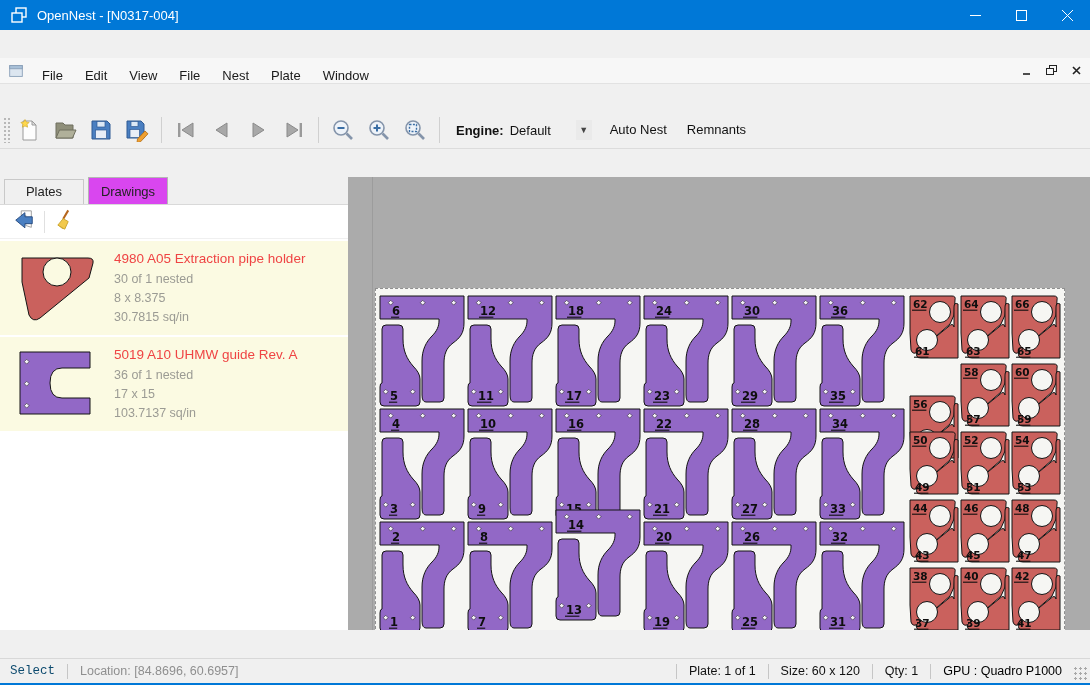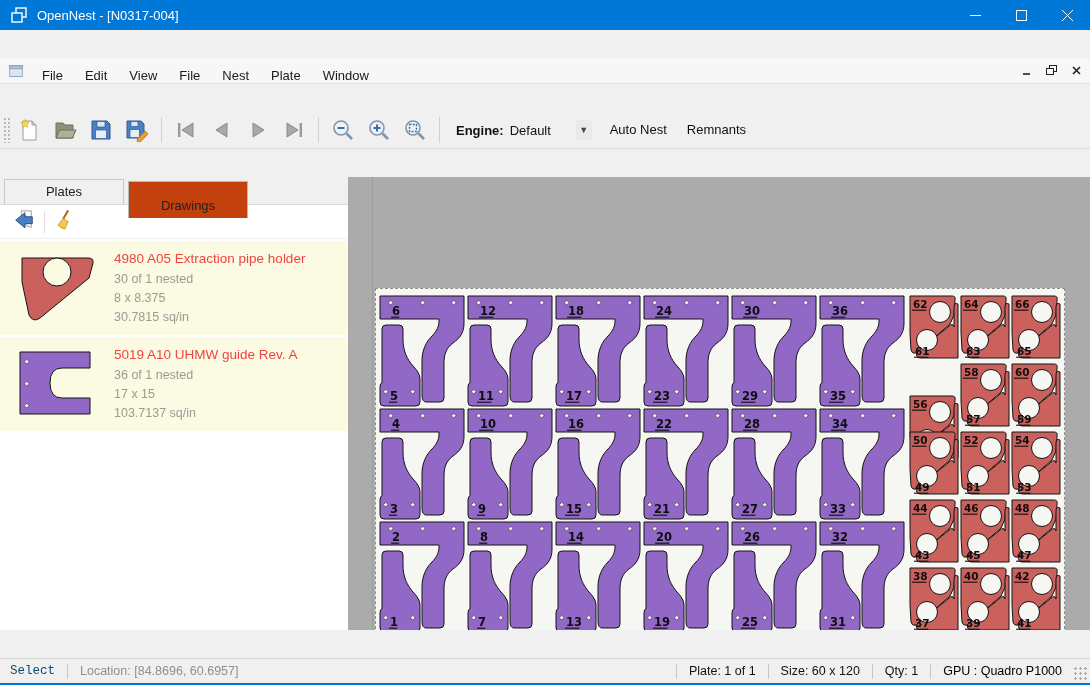--- a/index.html
+++ b/index.html
@@ -31,22 +31,22 @@
   .engine-value { font-size:13px; color:#111; min-width:66px; }
   .engine-drop { width:16px; height:20px; display:flex; align-items:center; justify-content:center; color:#444; font-size:9px; margin-right:8px; background:#eaeaea; }
   .tool-text-btn { font-size:13px; color:#111; padding:0 10px; height:30px; line-height:30px; }
 
   
   .main { flex:1; display:flex; min-height:0; position:relative; }
 
   
   .left-panel { width:348px; background:#fff; display:flex; flex-direction:column; flex:0 0 348px; }
   .tabstrip { height:28px; background:#f0f0f0; display:flex; align-items:flex-end; border-bottom:1px solid #d9d9d9; }
-  .tab { font-size:13px; color:#222; padding:4px 0 5px; width:120px; text-align:center; border:1px solid #c9c9c9; border-bottom:none; background:#f0f0f0; margin-left:4px; }
-  .tab.active { background:#c2410c; position:relative; top:14px; padding-top:16px; border-color:#b5b5b5; }
+  .tab { font-size:13px; color:#222; padding:4px 0 5px; width:80px; text-align:center; border:1px solid #c9c9c9; border-bottom:none; background:#f0f0f0; margin-left:4px; }
+  .tab.active { background:#d946ef; position:relative; top:0; padding-top:6px; border-color:#b5b5b5; }
   .panel-toolbar { height:34px; background:#fff; display:flex; align-items:center; padding-left:10px; border-bottom:1px solid #f0f0f0; }
   .pbtn { width:28px; height:28px; display:flex; align-items:center; justify-content:center; }
   .pbtn svg { width:22px; height:22px; }
   .psep { width:1px; height:22px; background:#e0e0e0; margin:0 6px; }
   .drawing-list { flex:1; overflow:hidden; padding-top:2px; }
   .drawing-item { background:#fbfae2; display:flex; padding:8px 6px 8px 10px; margin-bottom:2px; min-height:84px; }
   .d-thumb { width:96px; flex:0 0 96px; display:flex; align-items:center; }
   .d-thumb svg { width:90px; height:72px; }
   .d-meta { padding-left:8px; padding-top:2px; }
   .d-title { font-size:13.5px; font-weight:normal; color:#ef4444; margin-bottom:4px; }
@@ -567,21 +567,21 @@
               <rect x="42" y="6" width="3.4" height="3.4" transform="rotate(45 43.7 7.7)" fill="#f4f1f8" stroke="#333" stroke-width="0.6"></rect>
               <rect x="73" y="6" width="3.4" height="3.4" transform="rotate(45 74.7 7.7)" fill="#f4f1f8" stroke="#333" stroke-width="0.6"></rect>
       <rect x="5" y="95" width="3.4" height="3.4" transform="rotate(45 6.7 96.7)" fill="#f4f1f8" stroke="#333" stroke-width="0.6"></rect>
               <rect x="32" y="95" width="3.4" height="3.4" transform="rotate(45 33.7 96.7)" fill="#f4f1f8" stroke="#333" stroke-width="0.6"></rect>
       <text x="13" y="20" font-family="DejaVu Sans, Liberation Sans, sans-serif" font-size="11.5" font-weight="bold" fill="#0e0e0e">8</text>
               <line x1="12" y1="22.2" x2="20.2" y2="22.2" stroke="#0e0e0e" stroke-width="1.1"></line>
       <text x="11" y="105" font-family="DejaVu Sans, Liberation Sans, sans-serif" font-size="11.5" font-weight="bold" fill="#0e0e0e">7</text>
               <line x1="10" y1="107.2" x2="18.2" y2="107.2" stroke="#0e0e0e" stroke-width="1.1"></line>
     </svg>
           </div>
-          <div class="tile" style="left:179px; top:232px;">
+          <div class="tile" style="left:179px; top:220px;">
     <svg width="86" height="112" viewBox="0 0 86 112">
       <g>
                 <path d="M1,1 H85 V28 C85,38 81,43 74,48 C67,53 65,60 65,68 V103 Q65,107 61,107 H47 Q43,107 43,100 V66 C43,55 47,47 53,41 C58,36 60,31 60,26 V24 H1 Z" fill="#9268c6" stroke="#141414" stroke-width="1"></path>
               </g>
       <g>
                 <path d="M3,88 L3,34 Q3,30 7,30 H20 Q24,30 24,34 V44 C24,56 28,64 34,71 Q41,78 41,84 V107 Q41,111 37,111 H5 Q1,111 1,107 V92 Q1,88 3,88 Z" fill="#9268c6" stroke="#141414" stroke-width="1"></path>
               </g>
       <rect x="10" y="6" width="3.4" height="3.4" transform="rotate(45 11.7 7.7)" fill="#f4f1f8" stroke="#333" stroke-width="0.6"></rect>
               <rect x="42" y="6" width="3.4" height="3.4" transform="rotate(45 43.7 7.7)" fill="#f4f1f8" stroke="#333" stroke-width="0.6"></rect>
               <rect x="73" y="6" width="3.4" height="3.4" transform="rotate(45 74.7 7.7)" fill="#f4f1f8" stroke="#333" stroke-width="0.6"></rect>

